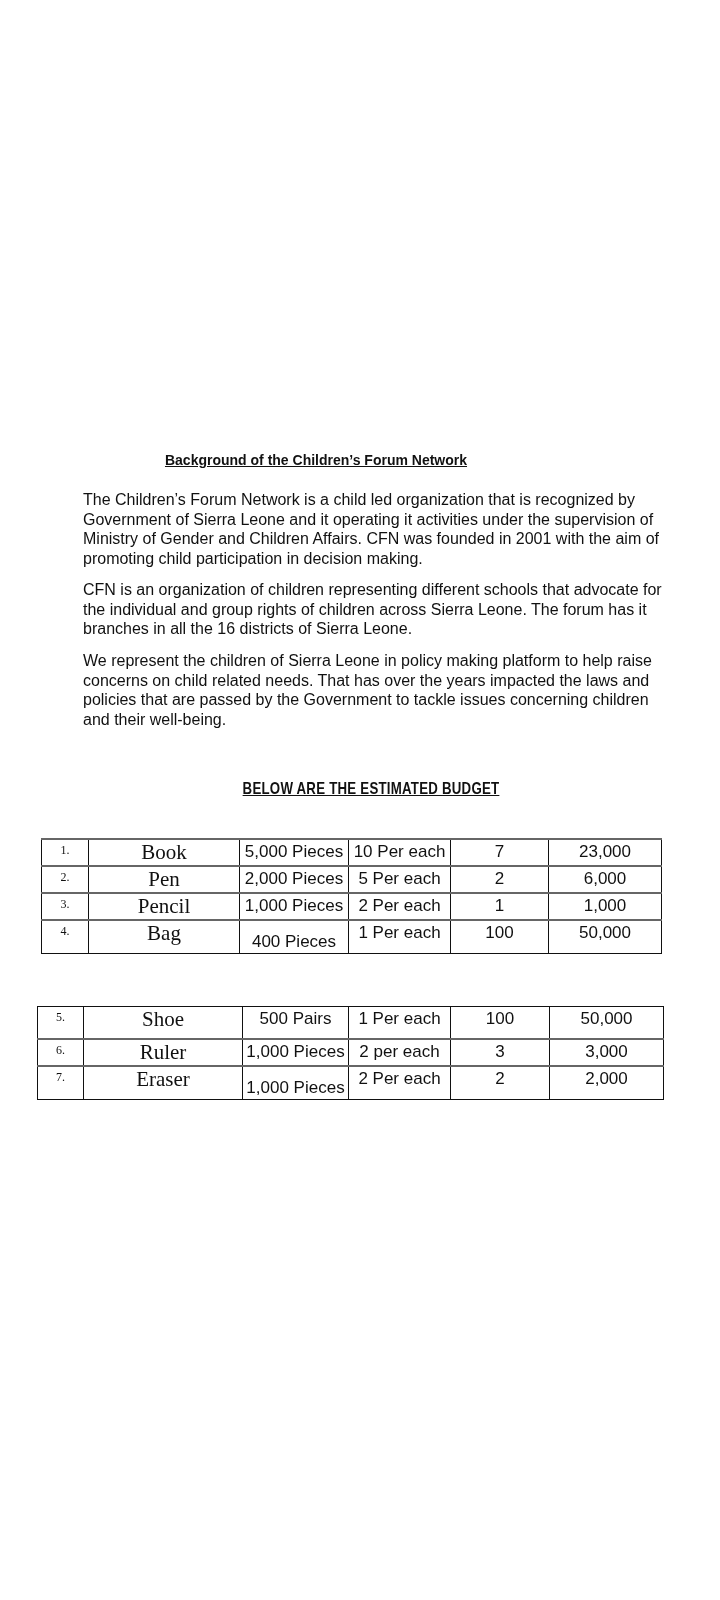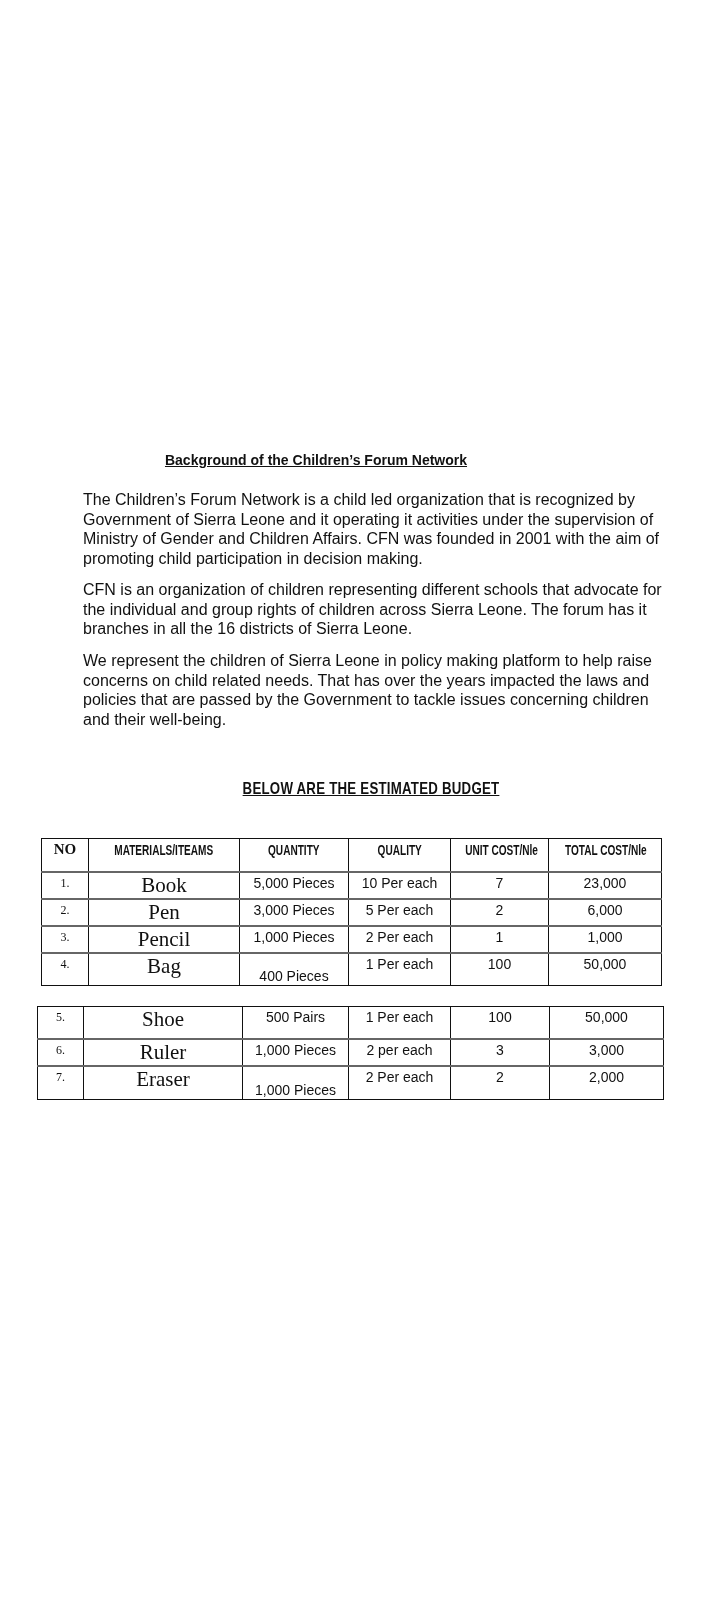--- a/index.html
+++ b/index.html
@@ -22,21 +22,21 @@
       font-family: "Liberation Sans", sans-serif; font-weight: bold; font-size: 17px;
       text-decoration: underline; transform: scaleX(0.78); transform-origin: 371px 0;
       letter-spacing: 0.3px;
     }
     table { position: absolute; border-collapse: collapse; table-layout: fixed; }
     td { border: 1px solid #111; padding: 0; text-align: center; vertical-align: top; overflow: hidden; white-space: nowrap; }
     .hdr { font-family: "Liberation Sans", sans-serif; font-weight: bold; font-size: 14px; transform: scaleX(0.72); display: inline-block; padding-top: 3px; }
     .hdr-no { font-family: "Liberation Serif", serif; font-weight: bold; font-size: 15px; padding-top: 2px; display: inline-block; }
     .num { font-family: "Liberation Serif", serif; font-size: 12px; display:inline-block; padding-top: 3px; }
     .item { font-family: "Liberation Serif", serif; font-size: 21px; display:inline-block; }
-    .val { font-family: "Liberation Sans", sans-serif; font-size: 14px; display:inline-block; padding-top: 2px; }
+    .val { font-family: "Liberation Sans", sans-serif; font-size: 17px; display:inline-block; padding-top: 2px; }
     .bold { font-weight: bold; }
     .narrow { font-family: "Liberation Sans", sans-serif; font-size: 13px; transform: scaleX(0.75); display:inline-block; padding-top: 2px; }
     .row-line td { border-top: 2px solid #666; }
     #t1 { left: 41px; top: 838px; width: 620px; }
     #t2 { left: 37px; top: 1006px; width: 626px; }
   </style>
 </head>
 <body>
 
 <div class="heading">Background of the Children’s Forum Network</div>
@@ -49,40 +49,32 @@
 <table id="t1">
   <colgroup>
     <col style="width:47px">
       <col style="width:151px">
       <col style="width:109px">
       <col style="width:102px">
       <col style="width:98px">
       <col style="width:113px">
   </colgroup>
   <tbody>
-      <tr style="height:33px">
-    <td><span class="hdr-no">NO</span></td>
-    <td><span class="hdr">MATERIALS/ITEAMS</span></td>
-    <td><span class="hdr">QUANTITY</span></td>
-    <td><span class="hdr">QUALITY</span></td>
-    <td><span class="hdr">UNIT COST/Nle</span></td>
-    <td><span class="hdr">TOTAL COST/Nle</span></td>
-  </tr>
   <tr class="row-line" style="height:22px">
     <td><span class="num">1.</span></td>
     <td><span class="item">Book</span></td>
     <td><span class="val">5,000 Pieces</span></td>
     <td><span class="val">10 Per each</span></td>
     <td><span class="val">7</span></td>
     <td><span class="val">23,000</span></td>
   </tr>
   <tr class="row-line" style="height:22px">
     <td><span class="num">2.</span></td>
     <td><span class="item">Pen</span></td>
-    <td><span class="val">3,000 Pieces</span></td>
+    <td><span class="val">2,000 Pieces</span></td>
     <td><span class="val">5 Per each</span></td>
     <td><span class="val">2</span></td>
     <td><span class="val">6,000</span></td>
   </tr>
   <tr class="row-line" style="height:24px">
     <td><span class="num">3.</span></td>
     <td><span class="item">Pencil</span></td>
     <td><span class="val">1,000 Pieces</span></td>
     <td><span class="val">2 Per each</span></td>
     <td><span class="val">1</span></td>

